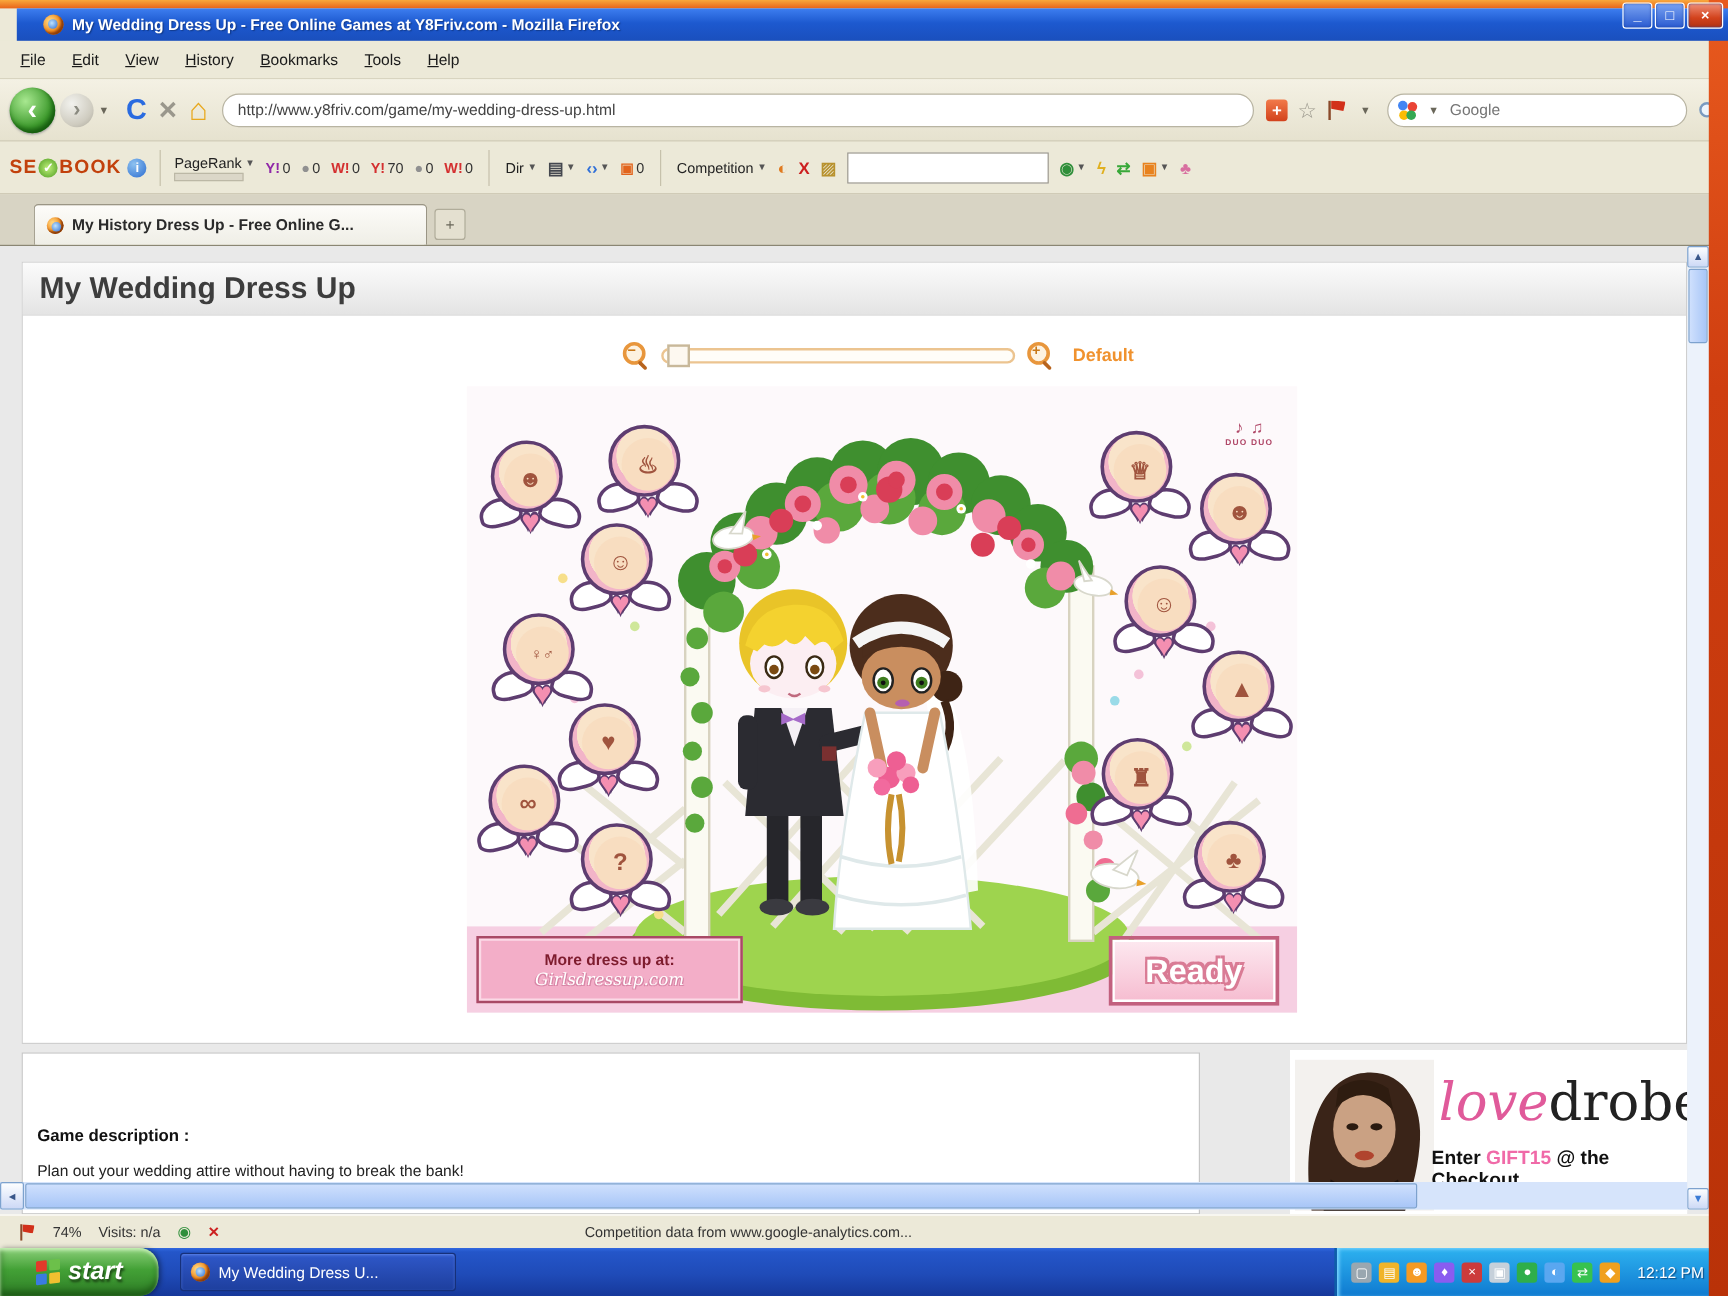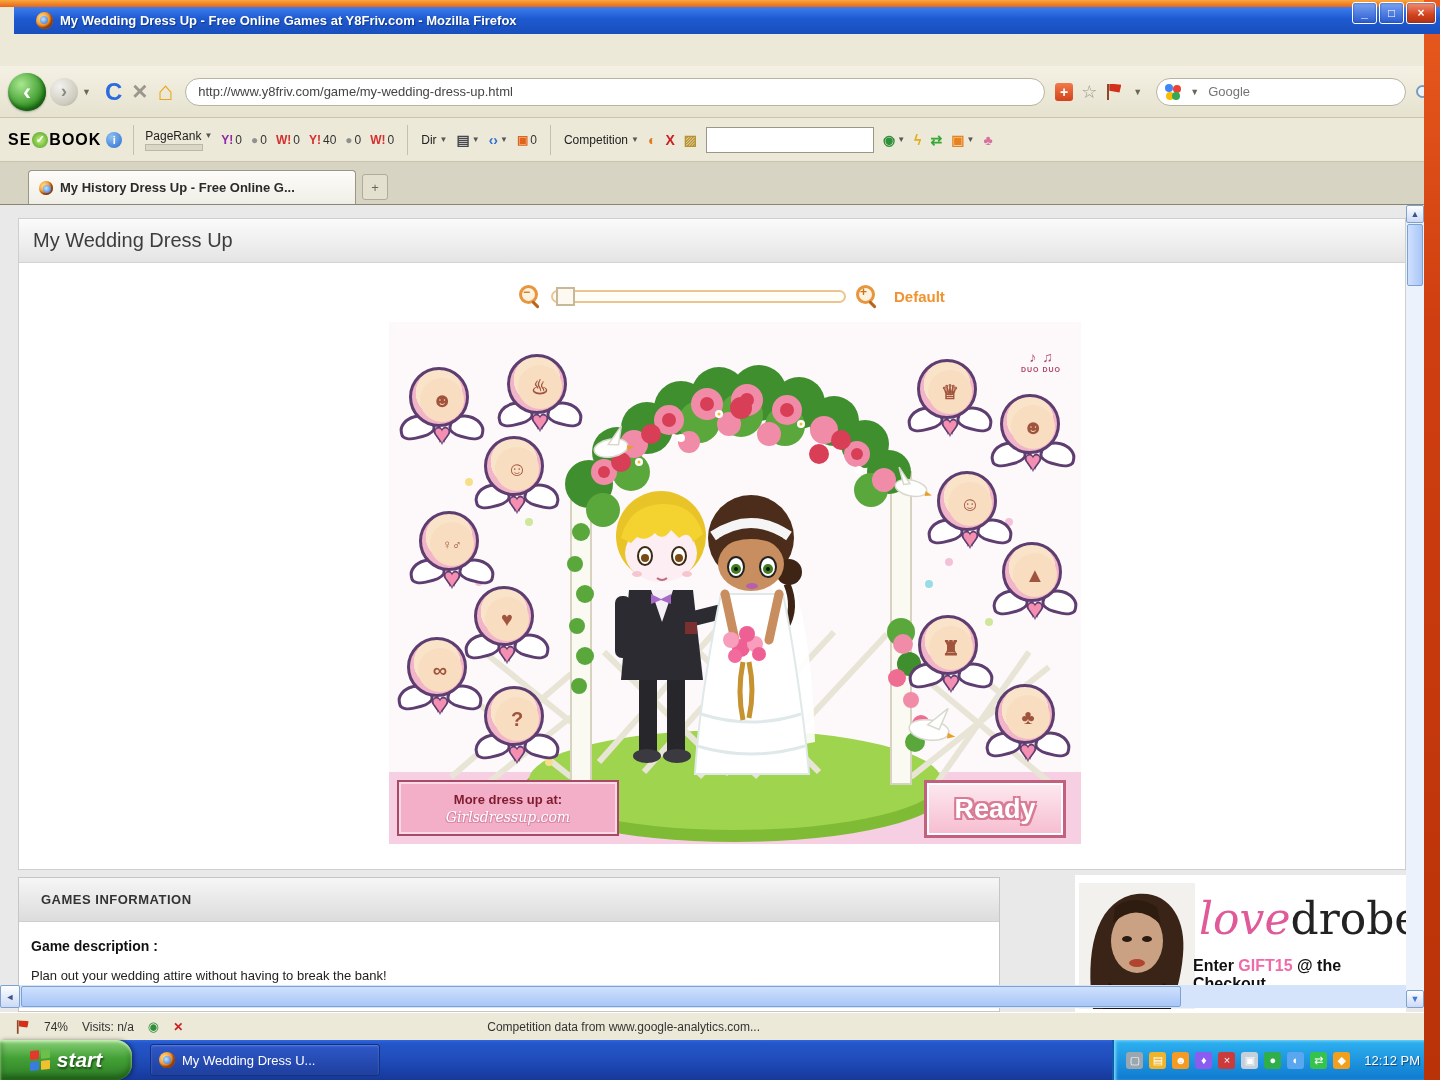--- a/index.html
+++ b/index.html
@@ -75,21 +75,21 @@
   .magnifier { position:relative; width:14px; height:14px; flex:0 0 auto; }
   .magnifier::before { content:""; position:absolute; left:0; top:0; width:9px; height:9px;
     border:2px solid #7a9ac0; border-radius:50%; background:#eef4fb; }
   .magnifier::after { content:""; position:absolute; right:0; bottom:0; width:6px; height:2px;
     background:#7a9ac0; transform:rotate(45deg); }
 
   
   #seobar { position:absolute; left:0; top:118px; width:1440px; height:44px; background:#ece9d8;
     border-bottom:1px solid #c9c4ae; display:flex; align-items:center; padding:0 8px; gap:7px; overflow:hidden; }
   #seobook-logo { display:flex; align-items:center; gap:1px; font-weight:bold; font-size:16px; }
-  .logo-se,.logo-book { color:#000000; letter-spacing:1px; }
+  .logo-se,.logo-book { color:#c2410c; letter-spacing:1px; }
   .logo-o { width:16px; height:16px; border-radius:50%; background:radial-gradient(#bff07a,#4a9a1e);
     color:#fff; font-size:11px; display:flex; align-items:center; justify-content:center; }
   .info-dot { width:16px; height:16px; border-radius:50%; background:radial-gradient(circle at 35% 30%,#8ec2f0,#2a6bd0);
     color:#fff; font-size:11px; font-weight:bold; display:flex; align-items:center; justify-content:center; margin-left:4px; }
   .sb-sep { width:1px; height:30px; background:#c6c1ab; margin:0 4px; }
   .sb-menu { font-size:12px; color:#222; display:flex; align-items:center; gap:3px; }
   .sb-menu .arr { font-size:8px; color:#555; }
   .sb-counter { display:flex; align-items:center; gap:2px; font-size:12px; }
   .sb-counter .gl { font-weight:900; }
   .sb-counter .val { color:#333; }
@@ -108,21 +108,21 @@
   #new-tab-btn { width:26px; height:26px; margin:0 0 4px 6px; border:1px solid #b0ac9a; border-radius:3px;
     background:#e4e0d0; color:#6a675a; font-size:13px; display:flex; align-items:center; justify-content:center; }
 
   
   #content { position:absolute; left:0; top:205px; width:1440px; height:807px; background:#e9e9e9; overflow:hidden; }
   #page-panel { position:absolute; left:18px; top:13px; width:1388px; height:652px; background:#fff;
     border:1px solid #cfcfcf; }
   #page-header { position:absolute; left:0; top:0; width:100%; height:44px;
     background:linear-gradient(#fbfbfb,#e4e4e4); border-bottom:1px solid #d4d4d4;
     display:flex; align-items:center; padding:0 14px; }
-  #page-title { font-size:20px; font-weight:normal; color:#3d3d3d; }
+  #page-title { font-size:25px; font-weight:bold; color:#3d3d3d; }
   #hdr-search { margin-left:auto; display:flex; align-items:center; gap:10px; }
   #search-label { font-size:13px; font-weight:bold; color:#222; }
   #search-input { width:218px; height:22px; border:1px solid #aaa; background:#fff; }
   #search-btn { width:74px; height:25px; background:linear-gradient(#f4f2e8,#dcd8c6);
     border:1px solid #a8a492; font-size:13px; color:#555; }
 
   
   #zoom-row { position:absolute; left:500px; top:62px; width:440px; height:30px;
     display:flex; align-items:center; gap:10px; }
   .zoom-mag { position:relative; width:22px; height:22px; }
@@ -242,20 +242,29 @@
   <div id="titlebar">
     <span class="ff-icon"></span>
     <span id="title-text">My Wedding Dress Up - Free Online Games at Y8Friv.com - Mozilla Firefox</span>
   </div>
   <div id="win-controls">
     <span class="win-btn">_</span>
     <span class="win-btn">□</span>
     <span class="win-btn close">×</span>
   </div>
 
+  <div id="menubar">
+      <span class="menu-item">File</span>
+      <span class="menu-item">Edit</span>
+      <span class="menu-item">View</span>
+      <span class="menu-item">History</span>
+      <span class="menu-item">Bookmarks</span>
+      <span class="menu-item">Tools</span>
+      <span class="menu-item">Help</span>
+    </div>
 
   <div id="navbar">
     <span id="back-btn">‹</span>
     <span id="fwd-btn">›</span>
     <span class="mini-drop">▼</span>
     <span id="refresh-btn">C</span>
     <span id="stop-btn">×</span>
     <span id="home-btn">⌂</span>
     <span id="url-box">
       <input id="url-input" value="http://www.y8friv.com/game/my-wedding-dress-up.html" style="">
@@ -299,21 +308,21 @@
         <span class="sb-counter">
           <span class="gl" style="color:#909090">●</span>
           <span class="val">0</span>
         </span>
         <span class="sb-counter">
           <span class="gl" style="color:#d43030">W!</span>
           <span class="val">0</span>
         </span>
         <span class="sb-counter">
           <span class="gl" style="color:#d43030">Y!</span>
-          <span class="val">40</span>
+          <span class="val">70</span>
         </span>
         <span class="sb-counter">
           <span class="gl" style="color:#909090">●</span>
           <span class="val">0</span>
         </span>
         <span class="sb-counter">
           <span class="gl" style="color:#d43030">W!</span>
           <span class="val">0</span>
         </span>
         <span class="sb-sep"></span>
@@ -673,23 +682,20 @@
           <span id="more-line1">More dress up at:</span>
           <span id="more-line2">Girlsdressup.com</span>
         </div>
         <div id="ready-btn">
           <span id="ready-label">Ready</span>
         </div>
       </div>
     </div>
 
     <div id="info-panel">
-      <div id="info-header">
-        <span>GAMES INFORMATION</span>
-      </div>
       <span id="desc-label">Game description :</span>
       <span id="desc-text">Plan out your wedding attire without having to break the bank!</span>
     </div>
 
     <div id="ad-panel">
       <svg id="ad-photo" width="116" height="126" viewBox="0 0 116 126">
         <rect width="116" height="126" fill="#f3f1ee"></rect>
         <path d="M14,126 C6,70 16,22 52,12 C88,4 108,34 104,72 C102,96 96,112 92,126 Z" fill="#3a2418"></path>
         <ellipse cx="58" cy="58" rx="26" ry="32" fill="#caa183"></ellipse>
         <path d="M34,40 q24,-22 48,2 l-4,-18 q-22,-14 -42,0 z" fill="#2e1c10"></path>

